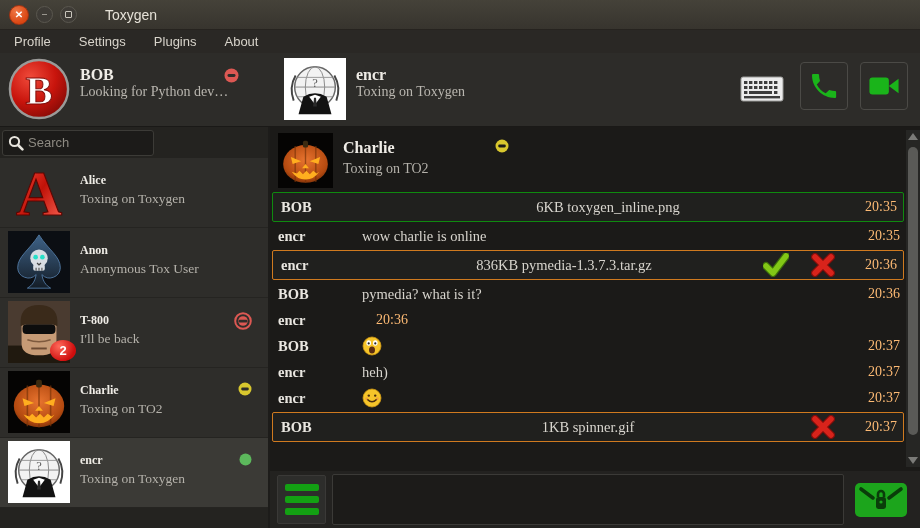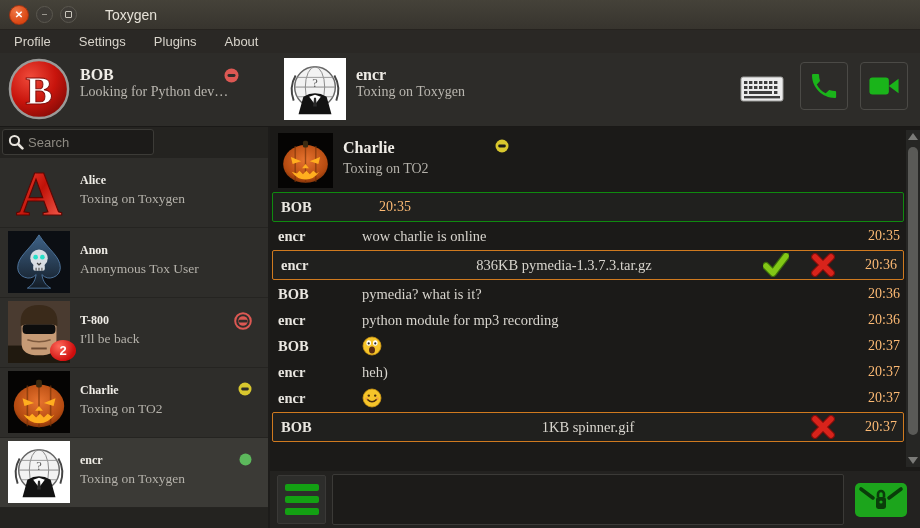--- a/index.html
+++ b/index.html
@@ -36,21 +36,21 @@
   .hdr-status { color:#b9b6af; font-size:14px; white-space:nowrap; }
   .self-status-icon { position:absolute; left:224px; top:15px; }
   .contact-header { position:absolute; left:284px; top:5px; width:420px; height:64px; display:flex; }
   .kb-wrap { position:absolute; left:740px; top:23px; }
   .call-btn { position:absolute; top:9px; width:48px; height:48px; border:1px solid #4b4a46;
     border-radius:4px; display:flex; align-items:center; justify-content:center; background:transparent; }
   .call-audio { left:800px; } .call-video { left:860px; }
 
   
   .sidebar { position:absolute; left:0; top:127px; width:268px; height:401px; background:#242320; }
-  .search-row { height:31px; display:flex; align-items:flex-start; padding:2px; }
+  .search-row { height:31px; display:flex; align-items:center; padding:2px; }
   .search-box { position:relative; width:152px; height:26px; background:#1c1b19;
     border:1px solid #3c3b37; border-radius:3px; display:flex; align-items:center; }
   .search-box svg { margin:0 4px 0 5px; flex:none; }
   .search-box input { background:transparent; border:none; outline:none; color:#d8d4cb;
     font-size:13px; width:110px; }
   .search-box input::placeholder { color:#8d8a82; }
   .filter-dropdown { margin-left:5px; width:107px; height:26px; display:flex; align-items:center;
     color:#e8e5de; font-size:14px; padding-left:6px; position:relative;margin-top:43px; }
   .caret { position:absolute; right:8px; top:11px; width:0; height:0;
     border-left:4px solid transparent; border-right:4px solid transparent; border-top:5px solid #b5b2aa; }
@@ -375,20 +375,21 @@
       <svg width="14" height="14" viewBox="0 0 14 14">
           <circle cx="7" cy="7" r="6.5" fill="#d8c72e"></circle>
           <rect x="3.2" y="5.6" width="7.6" height="2.8" rx="1.3" fill="#1b1a18"></rect>
         </svg>
     </span>
 
     <div class="messages">
 
       <div class="msg file green">
         <span class="msg-sender">BOB</span>
+        <span class="msg-file-name">6KB toxygen_inline.png</span>
         <span class="msg-time">20:35</span>
       </div>
 
       <div class="msg">
         <span class="msg-sender">encr</span>
         <span class="msg-text">wow charlie is online</span>
         <span class="msg-time">20:35</span>
       </div>
 
       <div class="msg file orange">
@@ -408,21 +409,20 @@
       </div>
 
       <div class="msg">
         <span class="msg-sender">BOB</span>
         <span class="msg-text">pymedia? what is it?</span>
         <span class="msg-time">20:36</span>
       </div>
 
       <div class="msg">
         <span class="msg-sender">encr</span>
-        <span class="msg-text">python module for mp3 recording</span>
         <span class="msg-time">20:36</span>
       </div>
 
       <div class="msg">
         <span class="msg-sender">BOB</span>
         <span class="emoji">
           <svg width="20" height="20" viewBox="0 0 20 20">
             <circle cx="10" cy="10" r="9" fill="#f6c52a" stroke="#cf9713" stroke-width="0.8"></circle>
             <ellipse cx="6.7" cy="7" rx="2.3" ry="2.8" fill="#fff"></ellipse>
               <ellipse cx="13.3" cy="7" rx="2.3" ry="2.8" fill="#fff"></ellipse>

